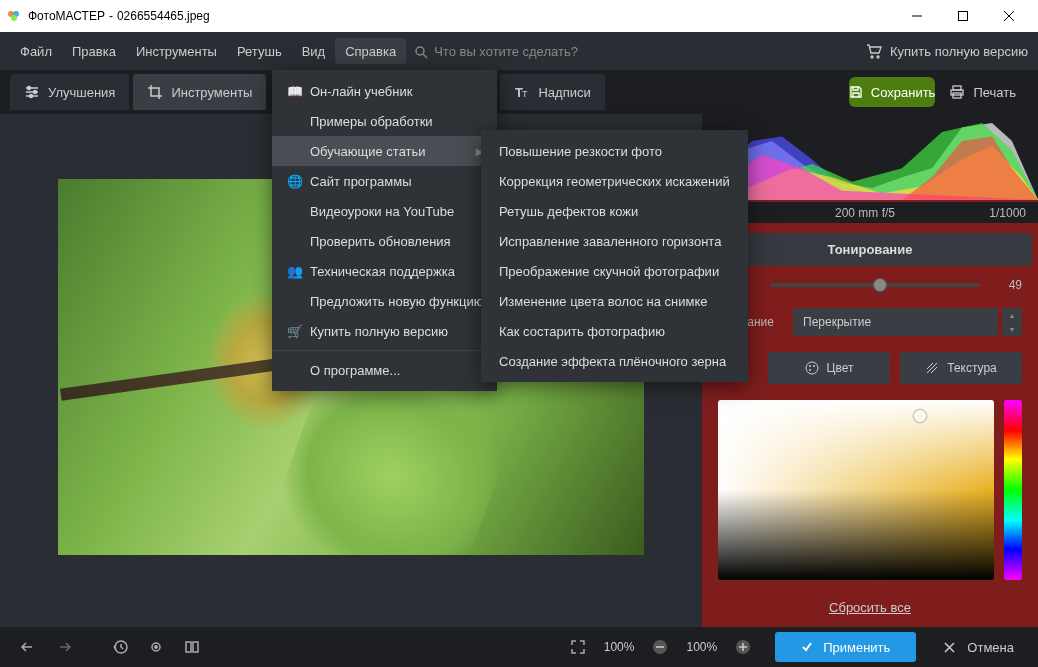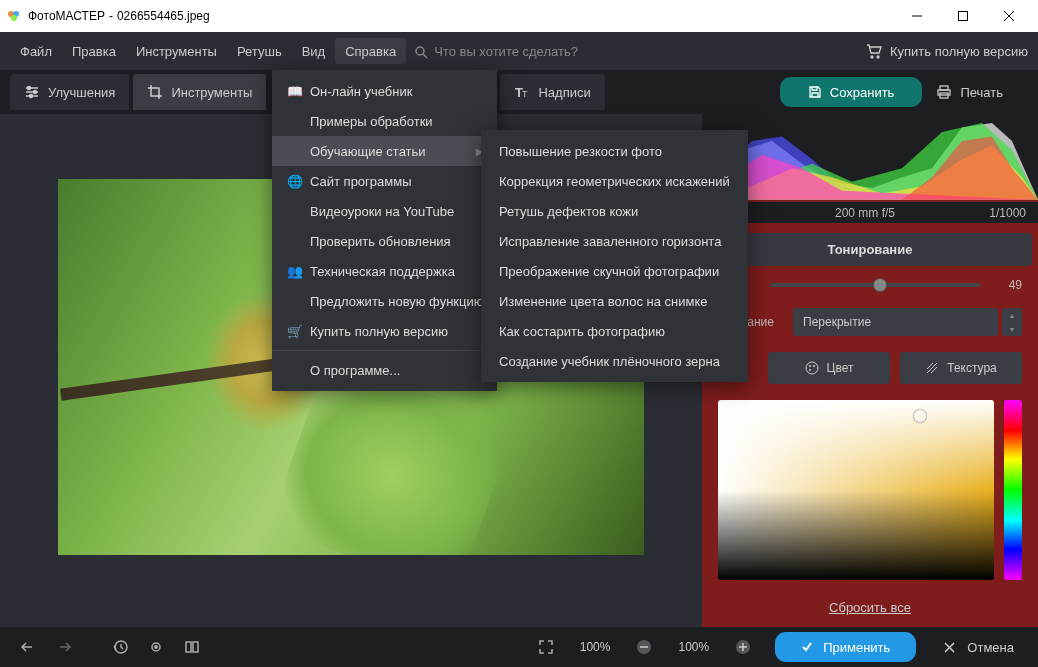--- a/index.html
+++ b/index.html
@@ -14,23 +14,23 @@
 .search-box{display:flex;align-items:flex-end;color:#888;margin-left:8px}
 .search-box svg{margin-right:6px}
 .menu-spacer{flex:1}
 .buy-link{display:flex;align-items:center;color:#ccc;font-size:13px;cursor:pointer}
 .buy-link svg{margin-right:8px}
 .toolbar{height:44px;background:#1c1e22;display:flex;align-items:center;padding:0 10px}
 .tool-tab{height:36px;padding:0 14px;display:flex;align-items:center;color:#ccc;font-size:13px;cursor:pointer;background:#2a2d33;border-radius:4px 4px 0 0;margin-right:4px}
 .tool-tab.active{background:#3a3d43}
 .tool-tab svg,.tool-tab .ico{margin-right:8px}
 .tool-spacer{flex:1}
-.btn-save{height:30px;padding:0 28px;background:#0f766e;color:#fff;display:flex;align-items:center;font-size:13px;border-radius:11px;margin-right:14px;cursor:pointer}
+.btn-save{height:30px;padding:0 0;background:#4d7c0f;color:#fff;display:flex;align-items:center;font-size:13px;border-radius:6px;margin-right:14px;cursor:pointer}
 .btn-save svg{margin-right:8px}
-.btn-print{display:flex;align-items:center;color:#ccc;font-size:13px;cursor:pointer;margin-right:25px}
+.btn-print{display:flex;align-items:center;color:#ccc;font-size:13px;cursor:pointer;margin-right:12px}
 .btn-print svg{margin-right:8px}
 .main{display:flex;height:calc(100% - 32px - 38px - 44px - 40px)}
 .canvas-area{flex:1;background:#2a2d33;display:flex;align-items:flex-start;justify-content:center;padding-top:65px;position:relative}
 .photo{width:586px;height:376px;background:linear-gradient(120deg,#4a7c2e 0%,#7db54a 30%,#a8d070 50%,#7db54a 70%,#3a5c1e 100%);position:relative;overflow:hidden}
 .photo::before{content:'';position:absolute;top:30%;left:25%;width:120px;height:140px;background:radial-gradient(ellipse,#d4c050 0%,#b8a840 40%,transparent 70%);border-radius:50%}
 .photo::after{content:'';position:absolute;top:55%;left:40%;width:200px;height:180px;background:radial-gradient(ellipse,#9ed060 0%,#7db54a 60%,transparent 80%);transform:rotate(20deg)}
 .branch{position:absolute;top:45%;left:0;width:100%;height:12px;background:linear-gradient(90deg,#3a3020,#5a4a30,#3a3020);transform:rotate(-8deg)}
 .sidebar{width:336px;background:#7f1d1d;overflow:hidden;display:flex;flex-direction:column}
 .histogram{height:95px;background:#1c1e22;margin:0 0 2px 0;position:relative;overflow:hidden}
 .histo-svg{width:100%;height:100%}
@@ -48,22 +48,22 @@
 .type-btn{flex:1;height:32px;background:#3a3d43;border-radius:3px;display:flex;align-items:center;justify-content:center;color:#ccc;font-size:12px;cursor:pointer}
 .type-btn svg{margin-right:8px}
 .color-area{display:flex;padding:8px 16px;gap:10px}
 .color-picker{flex:1;height:180px;background:linear-gradient(to bottom,rgba(255,255,255,1) 0%,rgba(255,255,255,0) 50%,rgba(0,0,0,1) 100%),linear-gradient(to right,#fff 0%,#e8b020 100%);border-radius:3px;position:relative}
 .color-cursor{position:absolute;top:10px;right:68px;width:12px;height:12px;border:2px solid #fff;border-radius:50%;box-shadow:0 0 2px #000}
 .hue-bar{width:18px;height:180px;background:linear-gradient(to bottom,#f0f 0%,#f00 17%,#ff0 33%,#0f0 50%,#0ff 67%,#00f 83%,#f0f 100%);border-radius:3px}
 .reset-link{color:#ccc;text-decoration:underline;font-size:13px;text-align:center;padding:12px;cursor:pointer}
 .bottombar{height:40px;background:#1c1e22;display:flex;align-items:center;padding:0 10px}
 .bb-btn{width:36px;height:30px;display:flex;align-items:center;justify-content:center;color:#aaa;cursor:pointer}
 .bb-spacer{flex:1}
-.zoom-label{color:#ccc;font-size:12px;margin:0 16px}
-.btn-apply{height:30px;padding:0 26px;background:#2399e5;color:#fff;display:flex;align-items:center;font-size:13px;border-radius:11px;margin:0 14px;cursor:pointer}
+.zoom-label{color:#ccc;font-size:12px;margin:0 8px}
+.btn-apply{height:30px;padding:0 26px;background:#2399e5;color:#fff;display:flex;align-items:center;font-size:13px;border-radius:3px;margin:0 14px;cursor:pointer}
 .btn-apply svg{margin-right:10px}
 .btn-cancel{display:flex;align-items:center;color:#ccc;font-size:13px;cursor:pointer;padding:0 14px}
 .btn-cancel svg{margin-right:12px}
 .dropdown-menu{position:absolute;top:70px;left:272px;background:#2f3237;box-shadow:0 4px 20px rgba(0,0,0,0.5);z-index:100;padding:6px 0;min-width:210px}
 .dd-item{height:30px;display:flex;align-items:center;padding:0 14px 0 12px;color:#ddd;font-size:13px;cursor:pointer}
 .dd-item:hover,.dd-item.hover{background:#4a4d53}
 .dd-icon{width:22px;display:flex;justify-content:center;margin-right:4px;color:#aaa}
 .dd-arrow{margin-left:auto;color:#888;font-size:10px}
 .dd-sep{height:1px;background:#444;margin:4px 0}
 .submenu{position:absolute;top:130px;left:481px;background:#2f3237;box-shadow:0 4px 20px rgba(0,0,0,0.5);z-index:101;padding:6px 0;min-width:246px}
@@ -342,14 +342,14 @@
 </div>
 
 <div class="submenu">
   <div class="sm-item">Повышение резкости фото</div>
   <div class="sm-item">Коррекция геометрических искажений</div>
   <div class="sm-item">Ретушь дефектов кожи</div>
   <div class="sm-item">Исправление заваленного горизонта</div>
   <div class="sm-item">Преображение скучной фотографии</div>
   <div class="sm-item">Изменение цвета волос на снимке</div>
   <div class="sm-item">Как состарить фотографию</div>
-  <div class="sm-item">Создание учебник плёночного зерна</div>
+  <div class="sm-item">Создание эффекта плёночного зерна</div>
 </div>
 
 </body></html>

